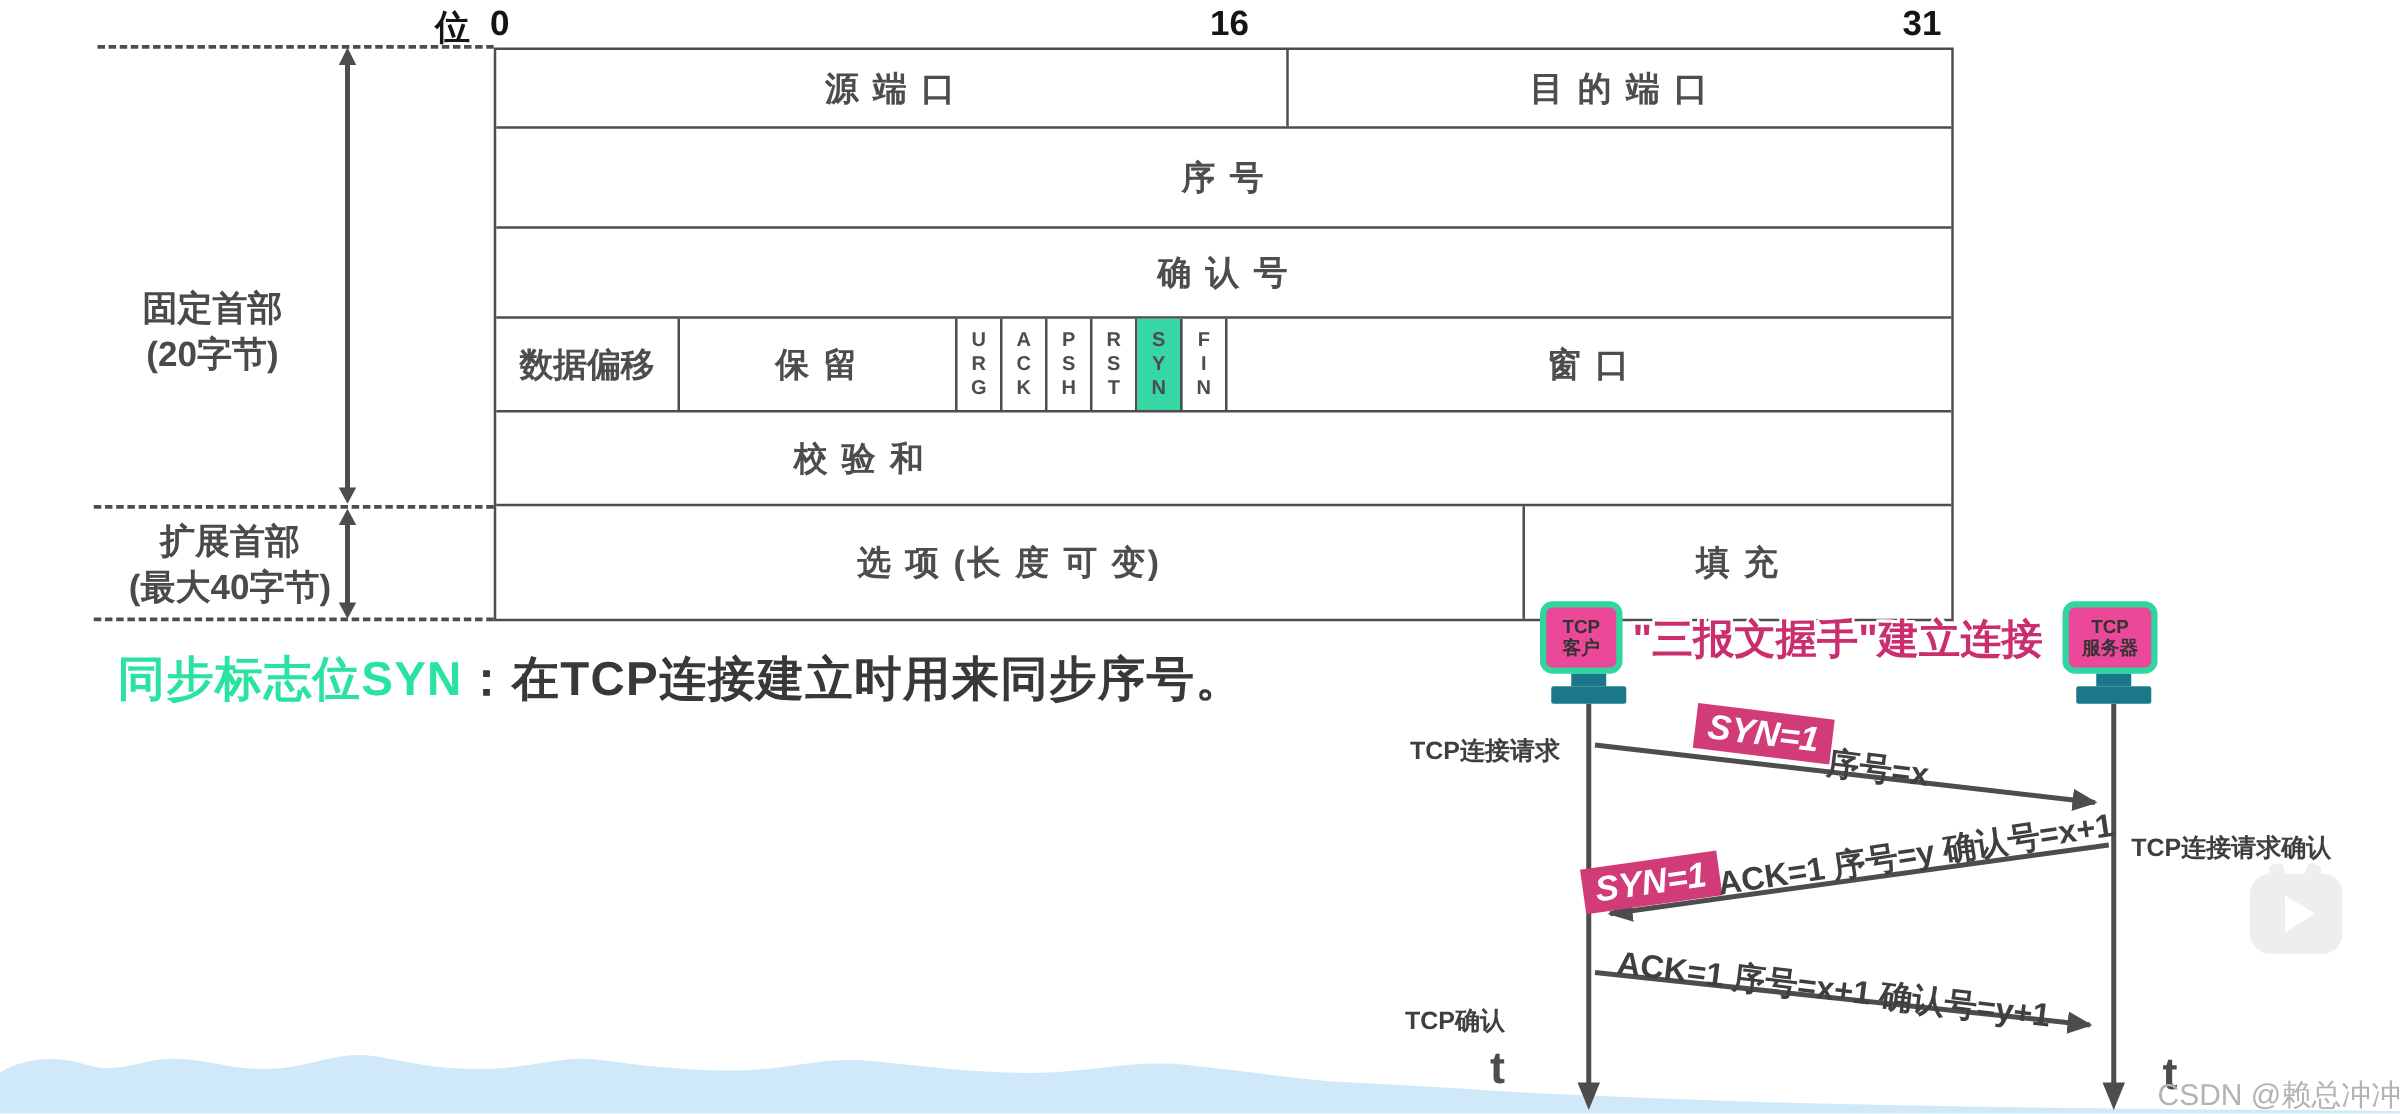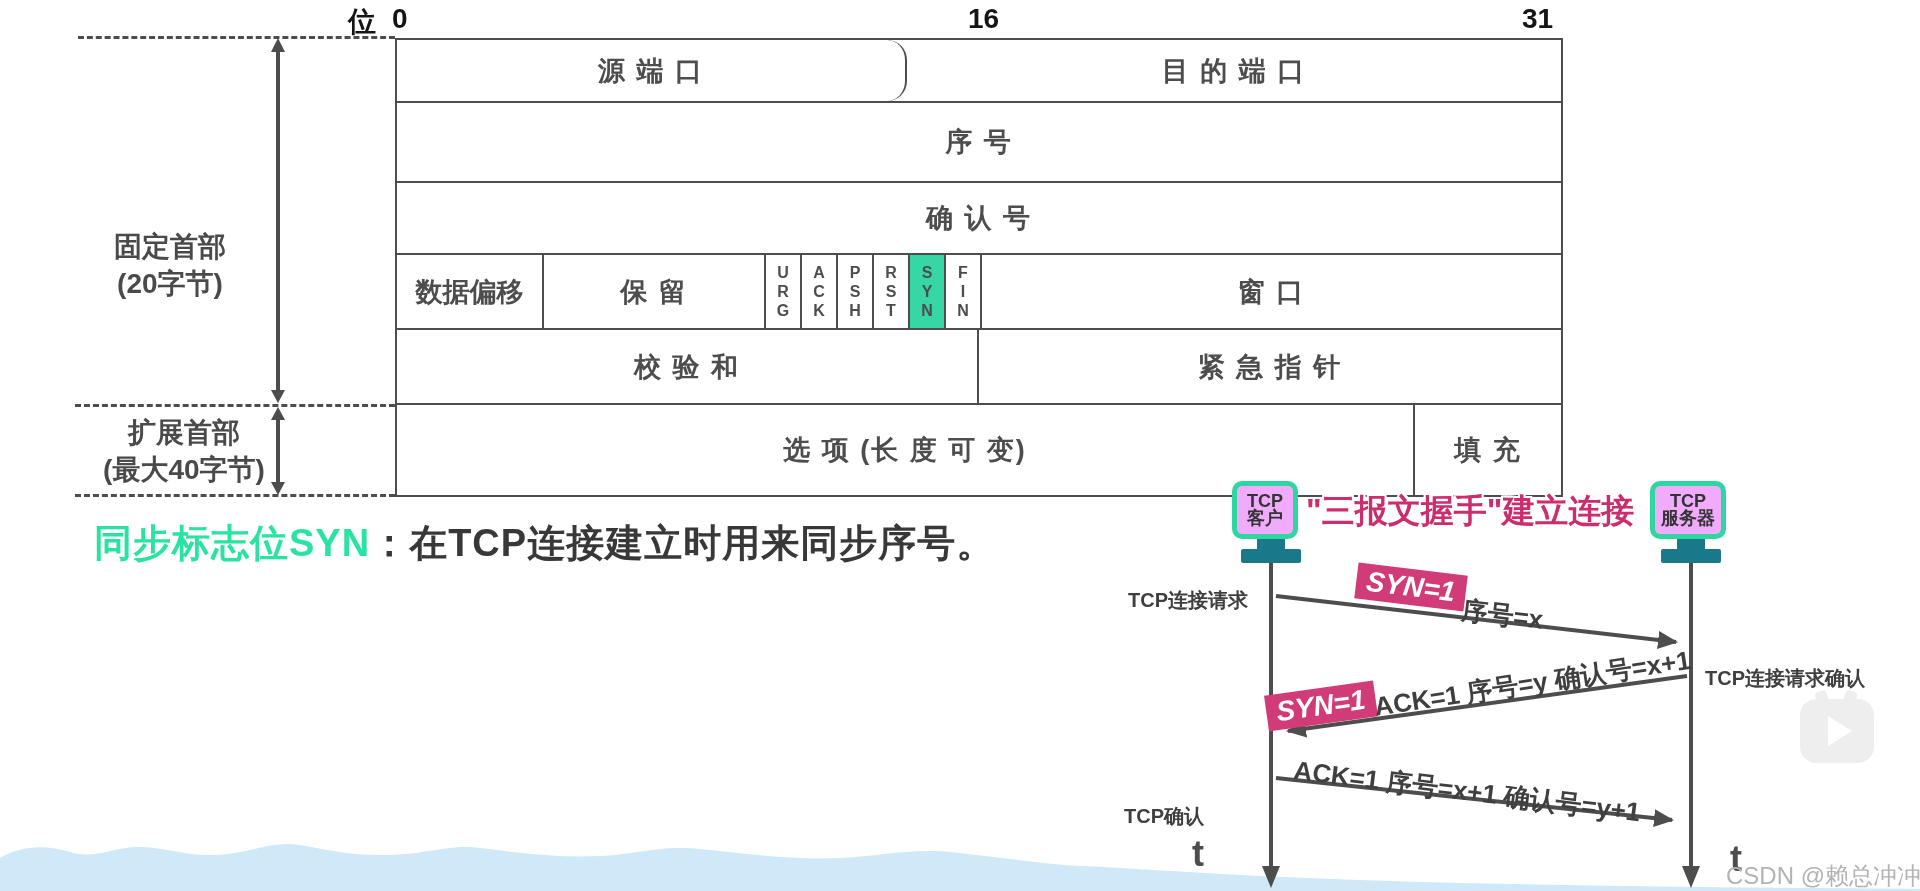--- a/index.html
+++ b/index.html
@@ -28,23 +28,23 @@
   .flag-cell{width:36px;font-size:16px;line-height:19px;letter-spacing:0;white-space:pre-line;
              text-align:center;}
   .flag-syn{background:#36d7a4;}
 
   
   .syn-note{font-size:38px;font-weight:800;letter-spacing:1px;white-space:nowrap;}
   .syn-note .hl{color:#2ae3a0;}
   .syn-note .rest{color:#383838;}
 
   
-  .monitor{position:absolute;border:5px solid #2fd6a0;border-radius:10px;background:#f0abfc;
+  .monitor{position:absolute;border:5px solid #2fd6a0;border-radius:10px;background:#ec4899;
            box-sizing:border-box;display:flex;flex-direction:column;align-items:center;
-           justify-content:center;font-size:18px;font-weight:bold;color:#333;line-height:17px;}
+           justify-content:center;font-size:15px;font-weight:bold;color:#333;line-height:17px;}
   .stand{position:absolute;background:#19798b;}
   .hs-title{font-size:33px;font-weight:900;color:#cb2e6e;white-space:nowrap;
             text-shadow:2px 0 0 #fff,-2px 0 0 #fff,0 2px 0 #fff,0 -2px 0 #fff,
                         2px 2px 0 #fff,-2px -2px 0 #fff,2px -2px 0 #fff,-2px 2px 0 #fff;}
   .hs-label{font-size:20px;font-weight:bold;color:#3f3f3f;white-space:nowrap;}
   .badge{position:absolute;background:#d13c78;color:#fff;font-size:28px;font-weight:bold;
          font-style:italic;padding:2px 10px;white-space:nowrap;}
   .msg{position:absolute;font-size:26px;font-weight:bold;color:#3f3f3f;white-space:nowrap;
        transform-origin:left top;}
   .t-mark{font-size:36px;font-weight:bold;color:#4d4d4d;}
@@ -116,21 +116,21 @@
     <div>固定首部</div>
     <div>(20字节)</div>
   </div>
   <div class="abs side-label" style="left:64px;top:414px;width:240px;">
     <div>扩展首部</div>
     <div>(最大40字节)</div>
   </div>
 
   <div class="hdr-table">
     <div class="t-row" style="height:63px;">
-      <div class="t-cell" style="width:510px;border-radius:20px;">源 端 口</div>
+      <div class="t-cell" style="width:634px;">源 端 口</div>
       <div class="t-cell" style="flex:1;">目 的 端 口</div>
     </div>
     <div class="t-row" style="height:80px;">
       <div class="t-cell" style="flex:1;">序 号</div>
     </div>
     <div class="t-row" style="height:72px;">
       <div class="t-cell" style="flex:1;">确 认 号</div>
     </div>
     <div class="t-row" style="height:75px;">
       <div class="t-cell" style="width:147px;letter-spacing:0;">数据偏移</div>
@@ -150,24 +150,23 @@
       <div class="t-cell flag-cell flag-syn">S
 Y
 N</div>
       <div class="t-cell flag-cell">F
 I
 N</div>
       <div class="t-cell" style="flex:1;">窗 口</div>
     </div>
     <div class="t-row" style="height:75px;">
       <div class="t-cell" style="width:582px;">校 验 和</div>
-      <div class="t-cell" style="flex:1;">紧 急 指 针</div>
     </div>
     <div class="t-row">
-      <div class="t-cell" style="width:1018px;">选 项 (长 度 可 变)</div>
+      <div class="t-cell" style="width:823px;">选 项 (长 度 可 变)</div>
       <div class="t-cell" style="flex:1;">填 充</div>
     </div>
   </div>
 
   <div class="abs syn-note" style="left:94px;top:518px;">
     <span class="hl">同步标志位SYN</span><span class="rest">：在TCP连接建立时用来同步序号。</span>
   </div>
 
   <div class="abs hs-title" style="left:1306px;top:489px;">"三报文握手"建立连接</div>
 

